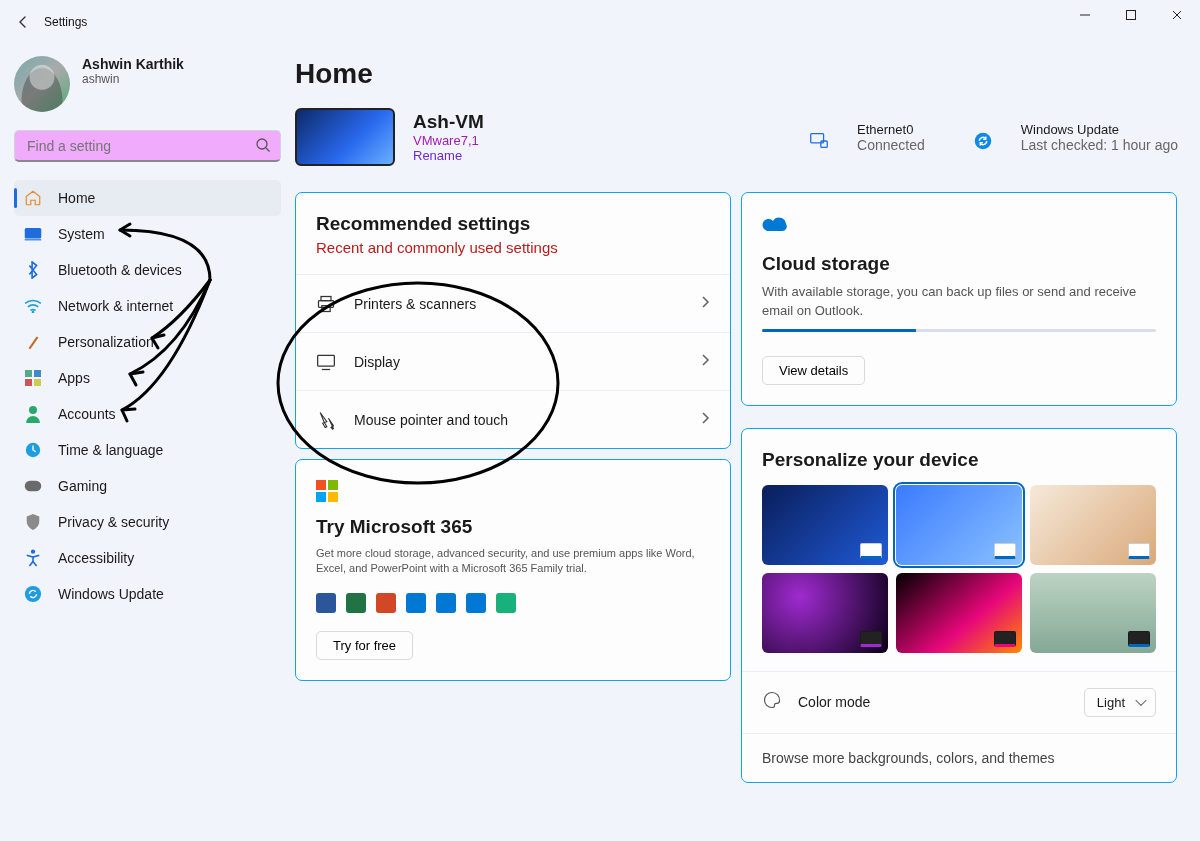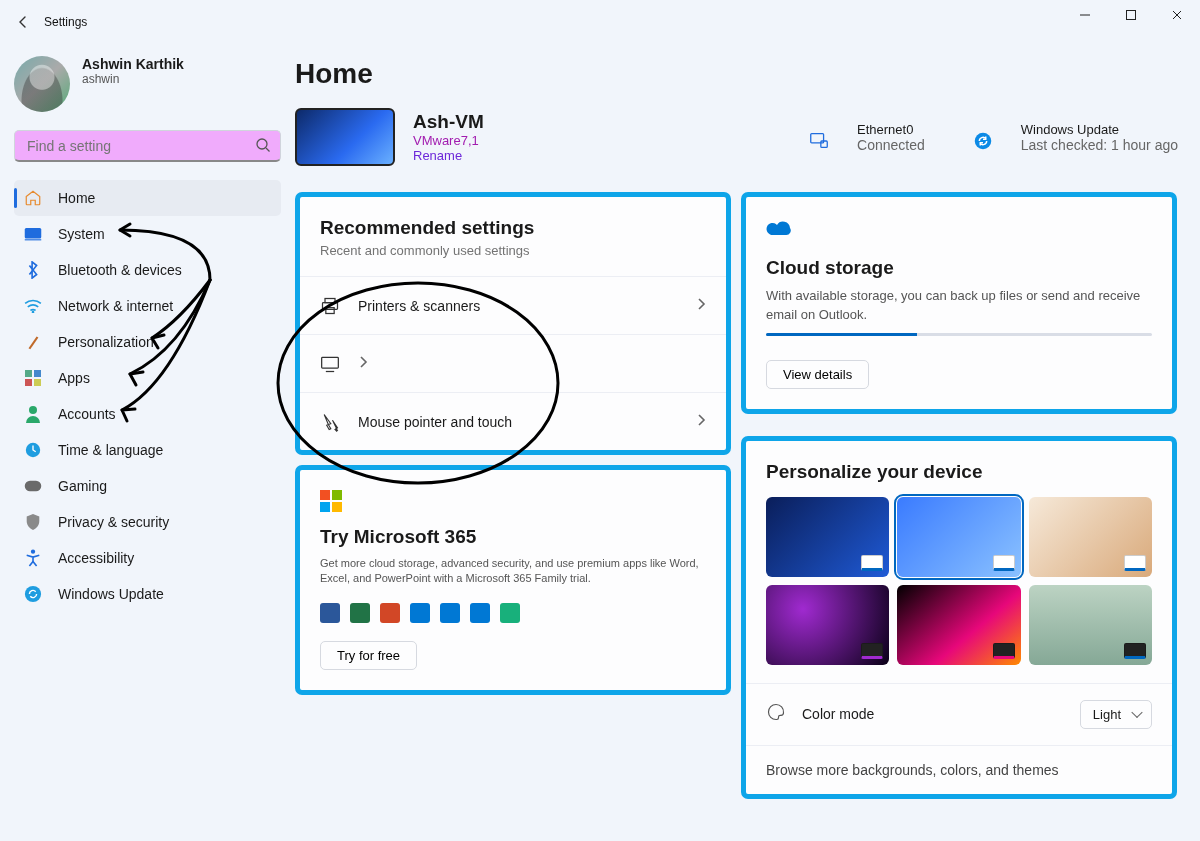--- a/index.html
+++ b/index.html
@@ -45,23 +45,23 @@
 .spacer { flex:1; }
 .status-item { display:flex; align-items:flex-end; gap:26px; }
 .status-item .lbl { font-size:13px; }
 .status-item .sub { font-size:14px; color:#666; }
 .status-ico { width:24px; height:24px; display:flex; align-items:center; justify-content:center; }
 
 .cols { display:flex; gap:10px; }
 .colL { width:436px; display:flex; flex-direction:column; gap:10px; }
 .colR { width:436px; display:flex; flex-direction:column; gap:22px; }
 
-.card { background:#fdfdfe; border:5px solid #0ea5e9; border-radius:7px; padding:20px 20px; }
+.card { background:#fdfdfe; border:1px solid #0ea5e9; border-radius:7px; padding:20px 20px; }
 .card h2 { font-size:19px; font-weight:600; }
-.card .subtitle { font-size:13px; color:#737373; margin-top:4px; }
+.card .subtitle { font-size:15px; color:#b91c1c; margin-top:4px; }
 
 .rec-list { margin:18px -20px -20px -20px; }
 .rec-item { height:58px; display:flex; align-items:center; padding:0 20px; border-top:1px solid #eceef4; cursor:pointer; gap:18px; }
 .rec-item .ico { width:20px; color:#333; display:flex; justify-content:center; }
 .rec-item .label { flex:1; font-size:14px; }
 .rec-item .chev { color:#666; }
 
 .m365-ico { display:grid; grid-template:repeat(2,10px)/repeat(2,10px); gap:2px; width:22px; height:22px; margin-bottom:14px; }
 .m365-ico span:nth-child(1){background:#f25022;} .m365-ico span:nth-child(2){background:#7fba00;} .m365-ico span:nth-child(3){background:#00a4ef;} .m365-ico span:nth-child(4){background:#ffb900;}
 .m365-desc { font-size:11px; color:#555; margin-top:8px; line-height:1.4; }
@@ -310,20 +310,21 @@
                     <path d="M3 2l5 5-5 5" stroke="#666" stroke-width="1.6" fill="none"></path>
                   </svg></span>
               </div>
               <div class="rec-item">
                 <span class="ico">
                   <svg width="20" height="18" viewBox="0 0 24 20" fill="none">
                     <rect x="2" y="2" width="20" height="13" rx="1" stroke="#333" stroke-width="1.5"></rect>
                     <line x1="7" y1="19" x2="17" y2="19" stroke="#333" stroke-width="1.5"></line>
                   </svg>
                 </span>
+                <span class="label">Display</span>
                 <span class="chev"><svg width="10" height="14" viewBox="0 0 10 14">
                     <path d="M3 2l5 5-5 5" stroke="#666" stroke-width="1.6" fill="none"></path>
                   </svg></span>
               </div>
               <div class="rec-item">
                 <span class="ico">
                   <svg width="20" height="20" viewBox="0 0 24 24" fill="none">
                     <path d="M5 3l5 12-2 1 3 5 2-1-3-5 3-1z" stroke="#333" stroke-width="1.3"></path>
                     <path d="M15 10l5 10-2 1 2 2 1-1-2-2 2-1z" stroke="#333" stroke-width="1.3"></path>
                   </svg>

